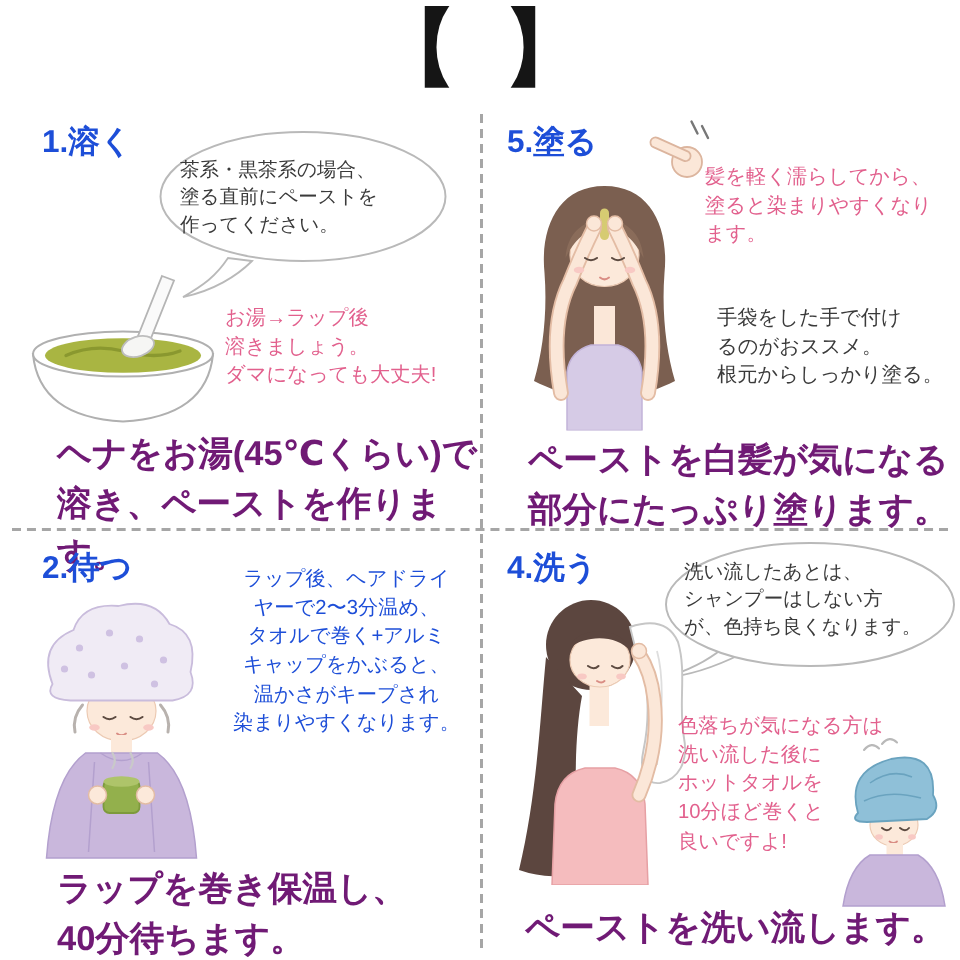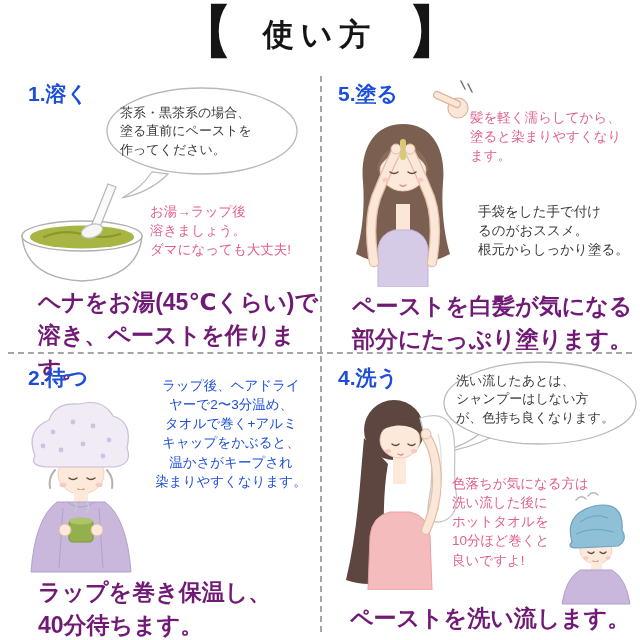--- a/index.html
+++ b/index.html
@@ -23,21 +23,20 @@
   section{display:contents;}
 </style>
 </head>
 <body>
 
 <div class="page">
 
   
   <div class="abs title-row">
     <span class="bracket">【</span>
-    <span class="title-text">使い方</span>
     <span class="bracket">】</span>
   </div>
 
   
   <div class="abs divider-v"></div>
   <div class="abs divider-h"></div>
 
   
   <section>
     <div class="abs heading" style="left:28px;top:80px;">1.溶く</div>

